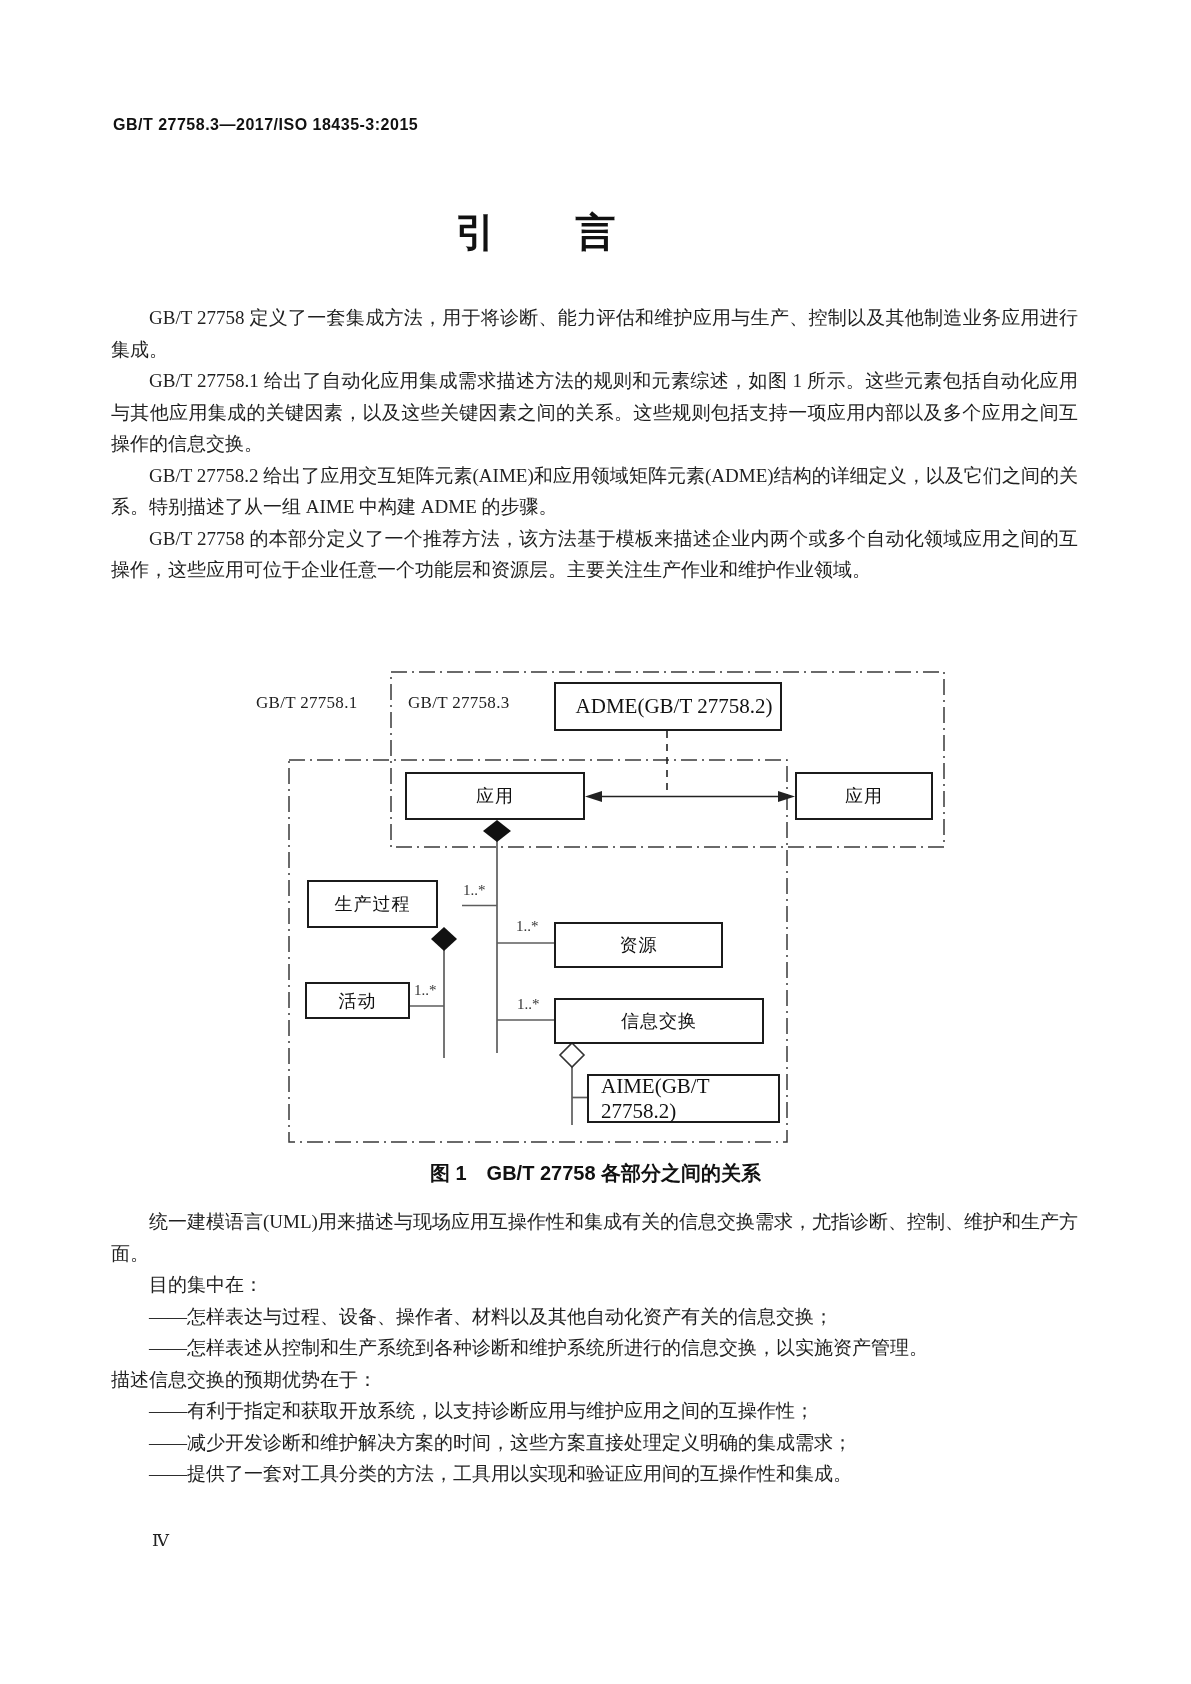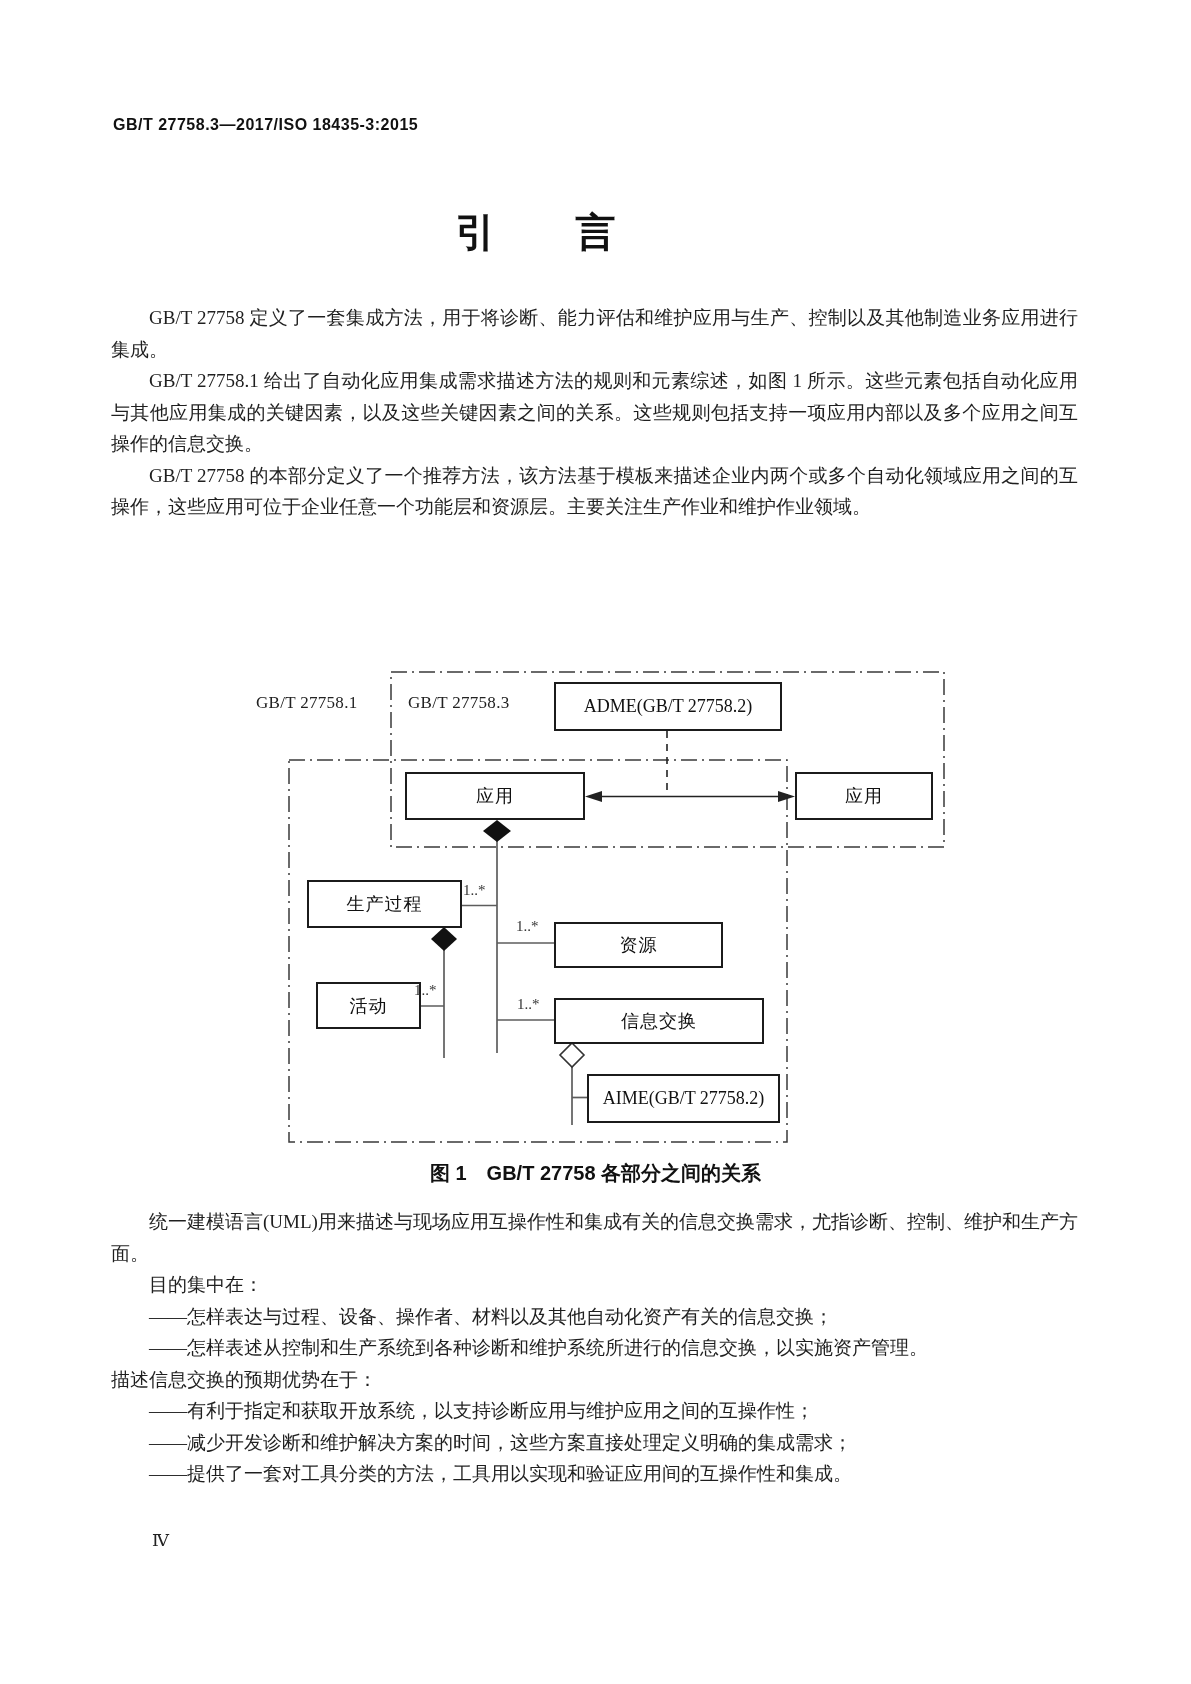--- a/index.html
+++ b/index.html
@@ -28,21 +28,21 @@
   }
   .intro-block p{margin:0;text-indent:2em;}
   .diagram-layer{position:absolute;left:0;top:0;width:1191px;height:1684px;margin-top:10px;}
   .diagram-layer svg{position:absolute;left:0;top:0;}
   .node{
     position:absolute;box-sizing:border-box;
     border:2px solid #1b1b1b;background:#fff;
     display:flex;align-items:center;justify-content:center;
     font-size:18px;letter-spacing:1px;color:#111;
   }
-  .node.mixed{font-size:18px;letter-spacing:0;}
+  .node.mixed{font-size:21px;letter-spacing:0;padding-left:12px;}
   .scope-label{
     position:absolute;font-size:17px;color:#222;letter-spacing:.3px;
     white-space:nowrap;
   }
   .mult{
     position:absolute;font-size:15px;color:#333;white-space:nowrap;
   }
   .fig-caption{
     position:absolute;left:0;top:1150px;width:1191px;text-align:center;
     font-family:"Liberation Sans","DejaVu Sans",sans-serif;
@@ -64,20 +64,21 @@
 
 <div class="page">
 
   <div class="doc-header">GB/T 27758.3—2017/ISO 18435-3:2015</div>
 
   <div class="doc-title">引　　言</div>
 
   <div class="intro-block">
     <p>GB/T 27758 定义了一套集成方法，用于将诊断、能力评估和维护应用与生产、控制以及其他制造业务应用进行集成。</p>
     <p>GB/T 27758.1 给出了自动化应用集成需求描述方法的规则和元素综述，如图 1 所示。这些元素包括自动化应用与其他应用集成的关键因素，以及这些关键因素之间的关系。这些规则包括支持一项应用内部以及多个应用之间互操作的信息交换。</p>
+    <p>GB/T 27758.2 给出了应用交互矩阵元素(AIME)和应用领域矩阵元素(ADME)结构的详细定义，以及它们之间的关系。特别描述了从一组 AIME 中构建 ADME 的步骤。</p>
     <p>GB/T 27758 的本部分定义了一个推荐方法，该方法基于模板来描述企业内两个或多个自动化领域应用之间的互操作，这些应用可位于企业任意一个功能层和资源层。主要关注生产作业和维护作业领域。</p>
   </div>
 
   <div class="diagram-layer">
 
     <svg width="1191" height="1684" viewBox="0 0 1191 1684">
 
       <g fill="none" stroke="#3a3a3a" stroke-width="1.5" stroke-dasharray="16 5 2 5">
         <rect x="391" y="662" width="553" height="175"></rect>
         <rect x="289" y="750" width="498" height="382"></rect>
@@ -106,23 +107,23 @@
       <polygon points="444,917 457,929 444,941 431,929" fill="#111"></polygon>
       <polygon points="572,1033 584,1045 572,1057 560,1045" fill="#ffffff" stroke="#333" stroke-width="1.6"></polygon>
     </svg>
 
     <div class="scope-label" style="left:256px;top:683px;">GB/T 27758.1</div>
     <div class="scope-label" style="left:408px;top:683px;">GB/T 27758.3</div>
 
     <div class="node mixed" style="left:554px;top:672px;width:228px;height:49px;">ADME(GB/T 27758.2)</div>
     <div class="node" style="left:405px;top:762px;width:180px;height:48px;">应用</div>
     <div class="node" style="left:795px;top:762px;width:138px;height:48px;">应用</div>
-    <div class="node" style="left:307px;top:870px;width:155px;height:48px;">生产过程</div>
+    <div class="node" style="left:307px;top:870px;width:131px;height:48px;">生产过程</div>
     <div class="node" style="left:554px;top:912px;width:169px;height:46px;">资源</div>
-    <div class="node" style="left:316px;top:972px;width:105px;height:47px;">活动</div>
+    <div class="node" style="left:305px;top:972px;width:105px;height:37px;">活动</div>
     <div class="node" style="left:554px;top:988px;width:210px;height:46px;">信息交换</div>
     <div class="node mixed" style="left:587px;top:1064px;width:193px;height:49px;">AIME(GB/T 27758.2)</div>
 
     <div class="mult" style="left:463px;top:872px;">1..*</div>
     <div class="mult" style="left:516px;top:908px;">1..*</div>
     <div class="mult" style="left:414px;top:972px;">1..*</div>
     <div class="mult" style="left:517px;top:986px;">1..*</div>
 
     <div class="fig-caption">图 1　GB/T 27758 各部分之间的关系</div>
   </div>

